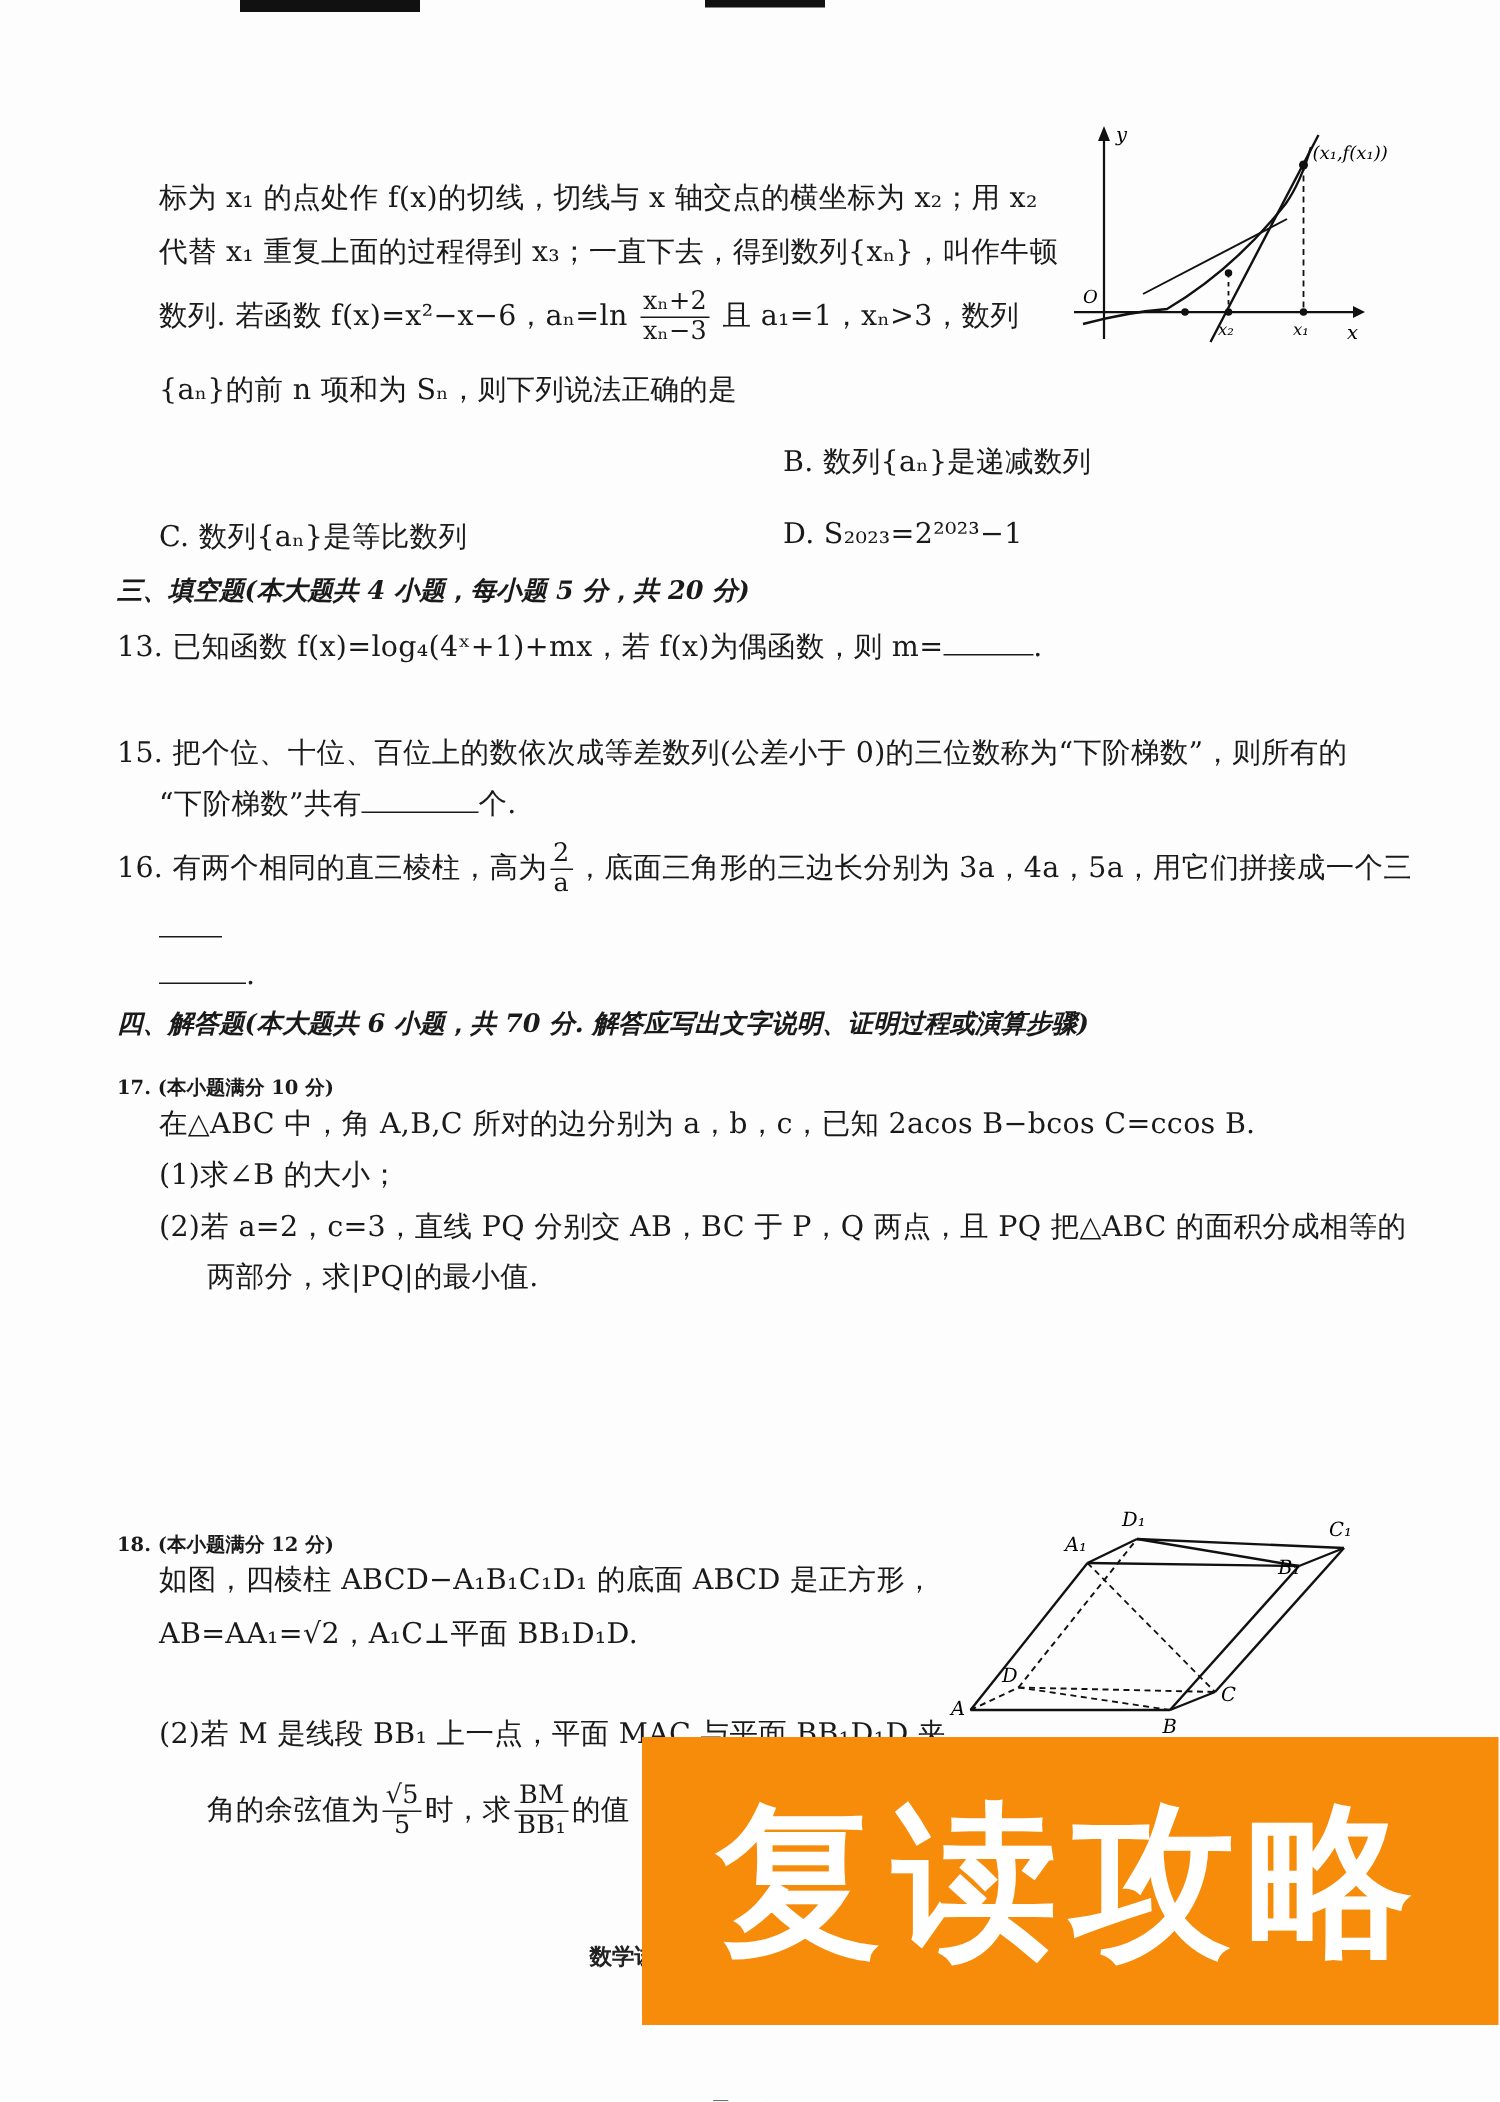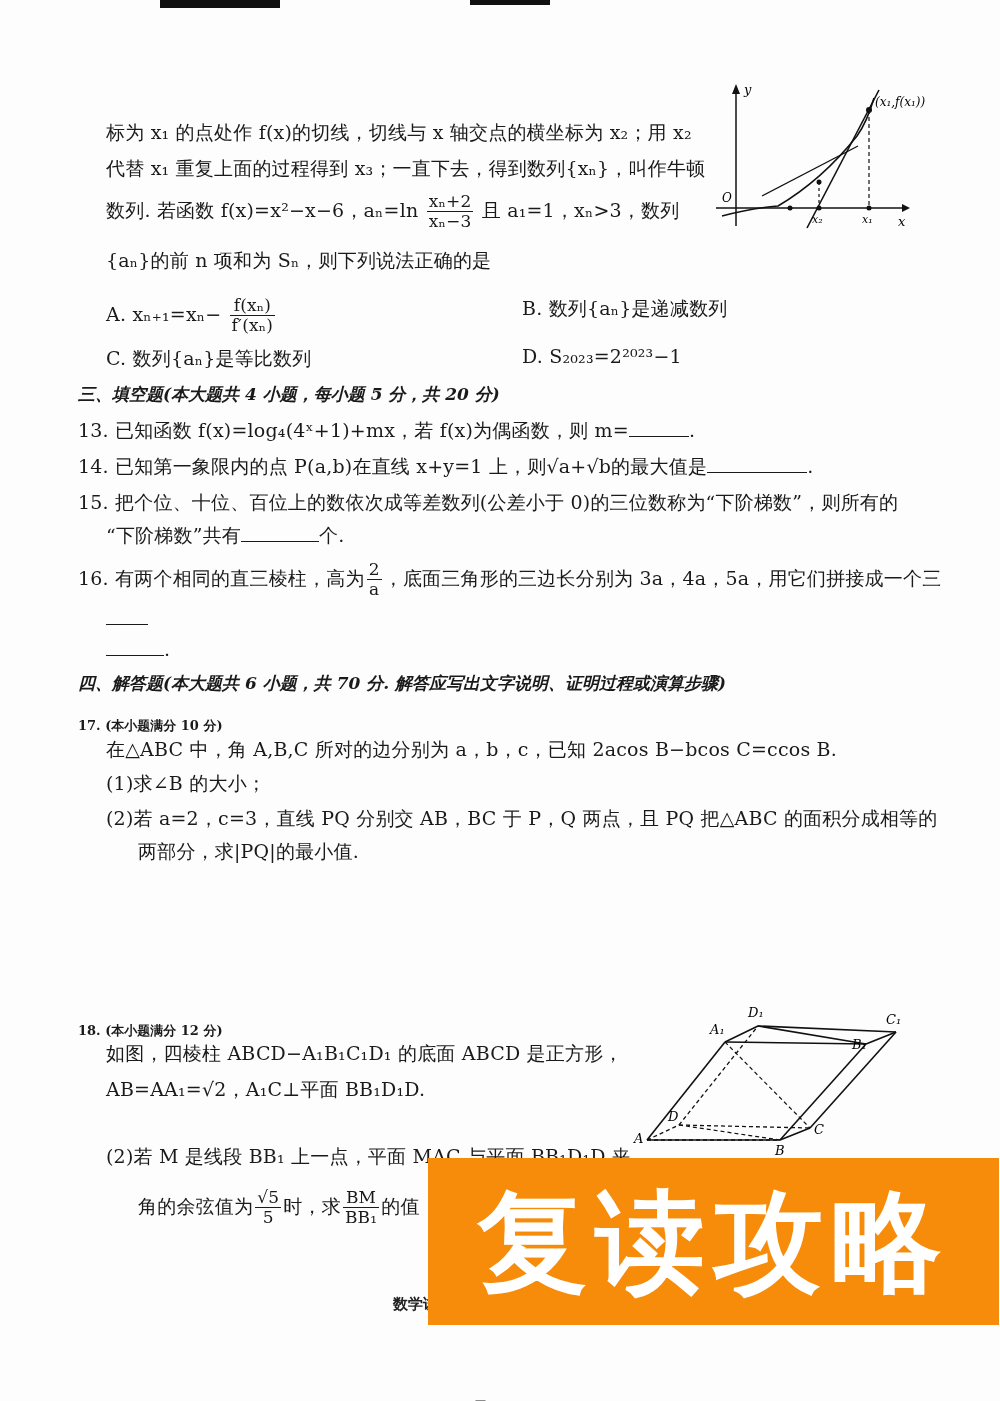--- a/index.html
+++ b/index.html
@@ -8,21 +8,21 @@
   .page { position: absolute; left: 0; top: 0; width: 1000px; height: 1401px; background: #fdfdfd; }
   .abs { position: absolute; white-space: nowrap; }
   .line { font-size: 19px; line-height: 24px; letter-spacing: 0.2px; }
   .sec { font-size: 17px; font-weight: bold; line-height: 22px; font-style: italic; }
   .sub { font-size: 13px; line-height: 22px; margin-top: 12px; }
   .frac { display: inline-block; vertical-align: middle; text-align: center; font-size: 17px; line-height: 19px; margin: 0 2px; }
   .frac .num { display: block; border-bottom: 1.5px solid #1a1a1a; padding: 0 2px; }
   .frac .den { display: block; padding: 0 2px; }
   .blank { display: inline-block; border-bottom: 1.5px solid #1a1a1a; height: 18px; vertical-align: baseline; }
   .topmark { position: absolute; top: 0; height: 8px; background: #111; }
-  .banner { position: absolute; left: 428px; top: 1158px; width: 571px; height: 167px; background: #f78b0a;
+  .banner { position: absolute; left: 428px; top: 1158px; width: 571px; height: 192px; background: #f78b0a;
             display: flex; align-items: center; justify-content: center; }
   .banner span { color: #ffffff; font-family: "DejaVu Sans", "Liberation Sans", sans-serif; font-size: 110px;
                  font-weight: bold; letter-spacing: 8px; line-height: 1; }
   .footer { position: absolute; left: 393px; top: 1295px; font-family: "DejaVu Sans", sans-serif; font-size: 15px; font-weight: bold; color: #222; }
   .footer2 { position: absolute; left: 475px; top: 1393px; font-size: 11px; color: #666; }
   svg text { font-family: "DejaVu Serif", serif; font-style: italic; }
 </style>
 </head>
 <body>
 
@@ -33,24 +33,20 @@
 
   <div class="abs line" style="left:106px;top:120px;">标为 x₁ 的点处作 f(x)的切线，切线与 x 轴交点的横坐标为 x₂；用 x₂</div>
   <div class="abs line" style="left:106px;top:156px;">代替 x₁ 重复上面的过程得到 x₃；一直下去，得到数列{xₙ}，叫作牛顿</div>
   <div class="abs line" style="left:106px;top:192px;">
     <span>数列. 若函数 f(x)=x²−x−6，aₙ=ln</span>
     <span class="frac"><span class="num">xₙ+2</span><span class="den">xₙ−3</span></span>
     <span>且 a₁=1，xₙ&gt;3，数列</span>
   </div>
   <div class="abs line" style="left:106px;top:248px;">{aₙ}的前 n 项和为 Sₙ，则下列说法正确的是</div>
 
-  <div class="abs line" style="left:106px;top:296px;">
-    <span>A. xₙ₊₁=xₙ−</span>
-    <span class="frac"><span class="num">f(xₙ)</span><span class="den">f′(xₙ)</span></span>
-  </div>
   <div class="abs line" style="left:522px;top:296px;">B. 数列{aₙ}是递减数列</div>
   <div class="abs line" style="left:106px;top:346px;">C. 数列{aₙ}是等比数列</div>
   <div class="abs line" style="left:522px;top:344px;">D. S₂₀₂₃=2²⁰²³−1</div>
 
   <svg class="abs" style="left:712px;top:78px;" width="240" height="160">
 
     <line x1="4" y1="130" x2="190" y2="130" stroke="#111" stroke-width="1.5"></line>
     <polygon points="190,126 198,130 190,134" fill="#111"></polygon>
     <line x1="24" y1="148" x2="24" y2="10" stroke="#111" stroke-width="1.5"></line>
     <polygon points="20,16 24,6 28,16" fill="#111"></polygon>
@@ -76,23 +72,20 @@
     <text x="100" y="145" font-size="11">x₂</text>
     <text x="163" y="28" font-size="12">(x₁,f(x₁))</text>
   </svg>
 
   <div class="abs sec" style="left:78px;top:383px;">三、填空题(本大题共 4 小题，每小题 5 分，共 20 分)</div>
 
   <div class="abs line" style="left:78px;top:418px;">
     <span>13. 已知函数 f(x)=log₄(4ˣ+1)+mx，若 f(x)为偶函数，则 m=</span><span class="blank" style="width:60px;"></span><span>.</span>
   </div>
 
-  <div class="abs line" style="left:78px;top:454px;">
-    <span>14. 已知第一象限内的点 P(a,b)在直线 x+y=1 上，则√a+√b的最大值是</span><span class="blank" style="width:100px;"></span><span>.</span>
-  </div>
 
   <div class="abs line" style="left:78px;top:490px;">15. 把个位、十位、百位上的数依次成等差数列(公差小于 0)的三位数称为“下阶梯数”，则所有的</div>
   <div class="abs line" style="left:106px;top:523px;">
     <span>“下阶梯数”共有</span><span class="blank" style="width:78px;"></span><span>个.</span>
   </div>
 
   <div class="abs line" style="left:78px;top:560px;">
     <span>16. 有两个相同的直三棱柱，高为</span><span class="frac"><span class="num">2</span><span class="den">a</span></span><span>，底面三角形的三边长分别为 3a，4a，5a，用它们拼接成一个三</span>
   </div>
   <div class="abs line" style="left:106px;top:606px;">

